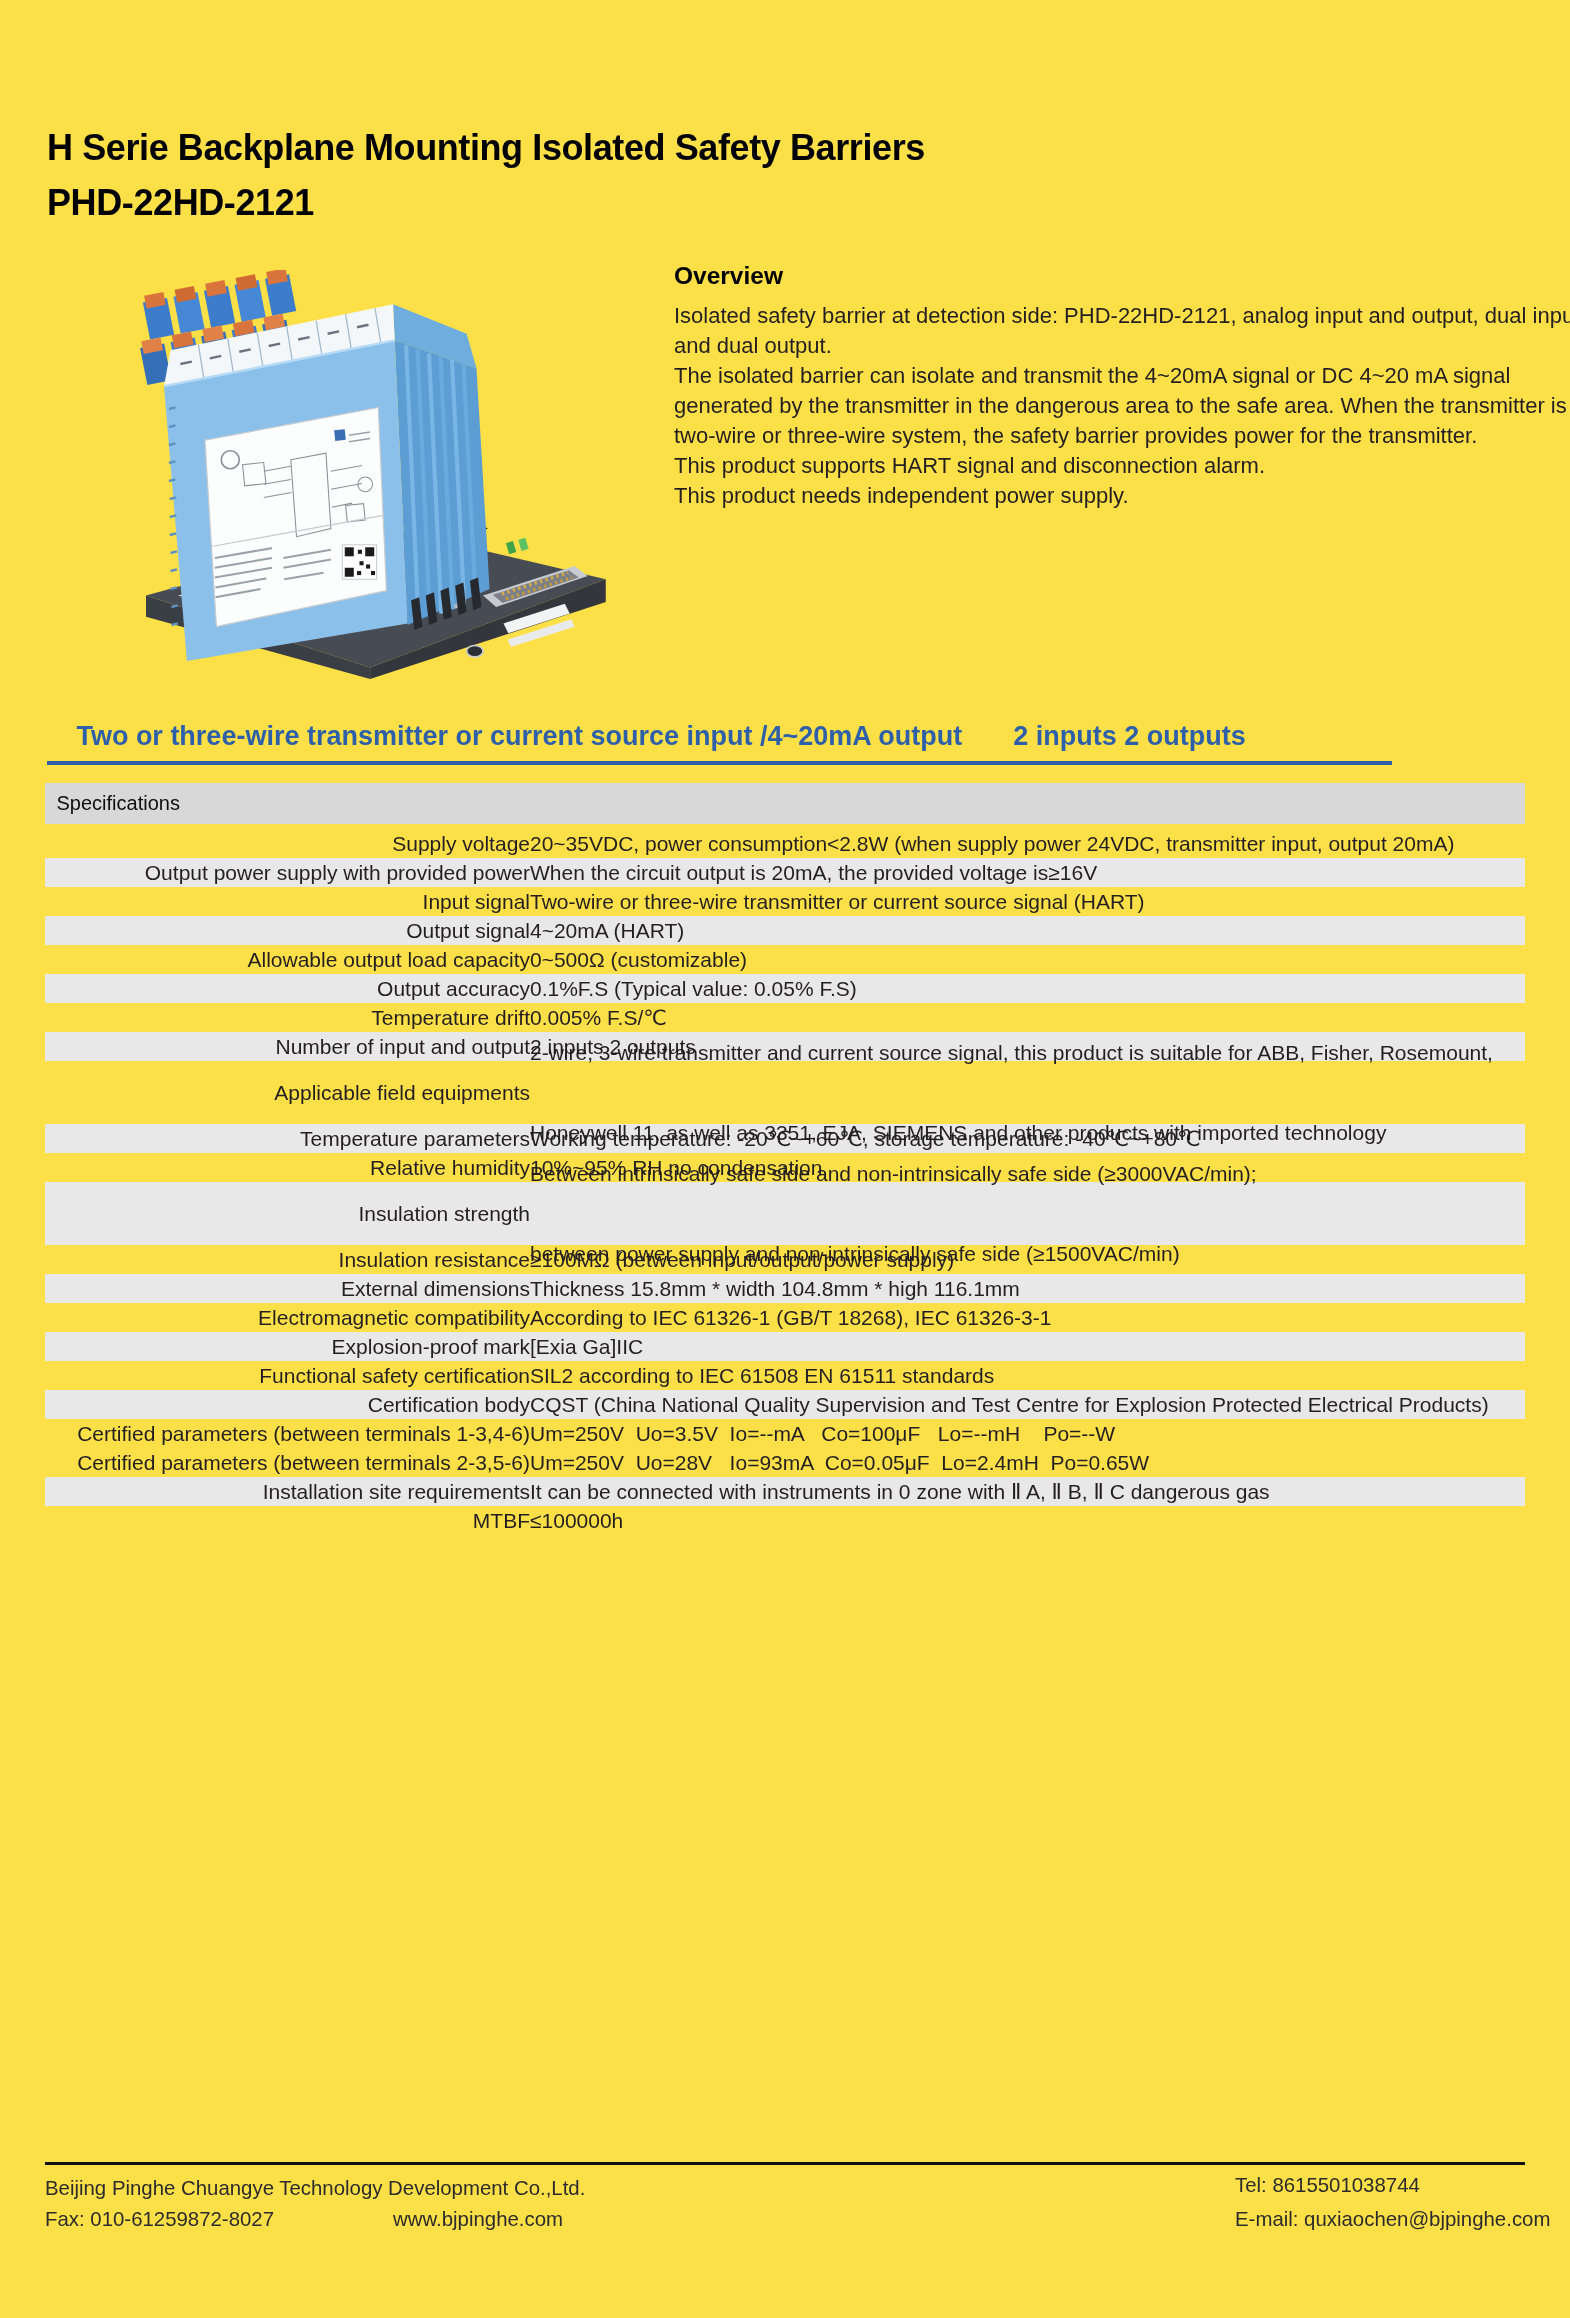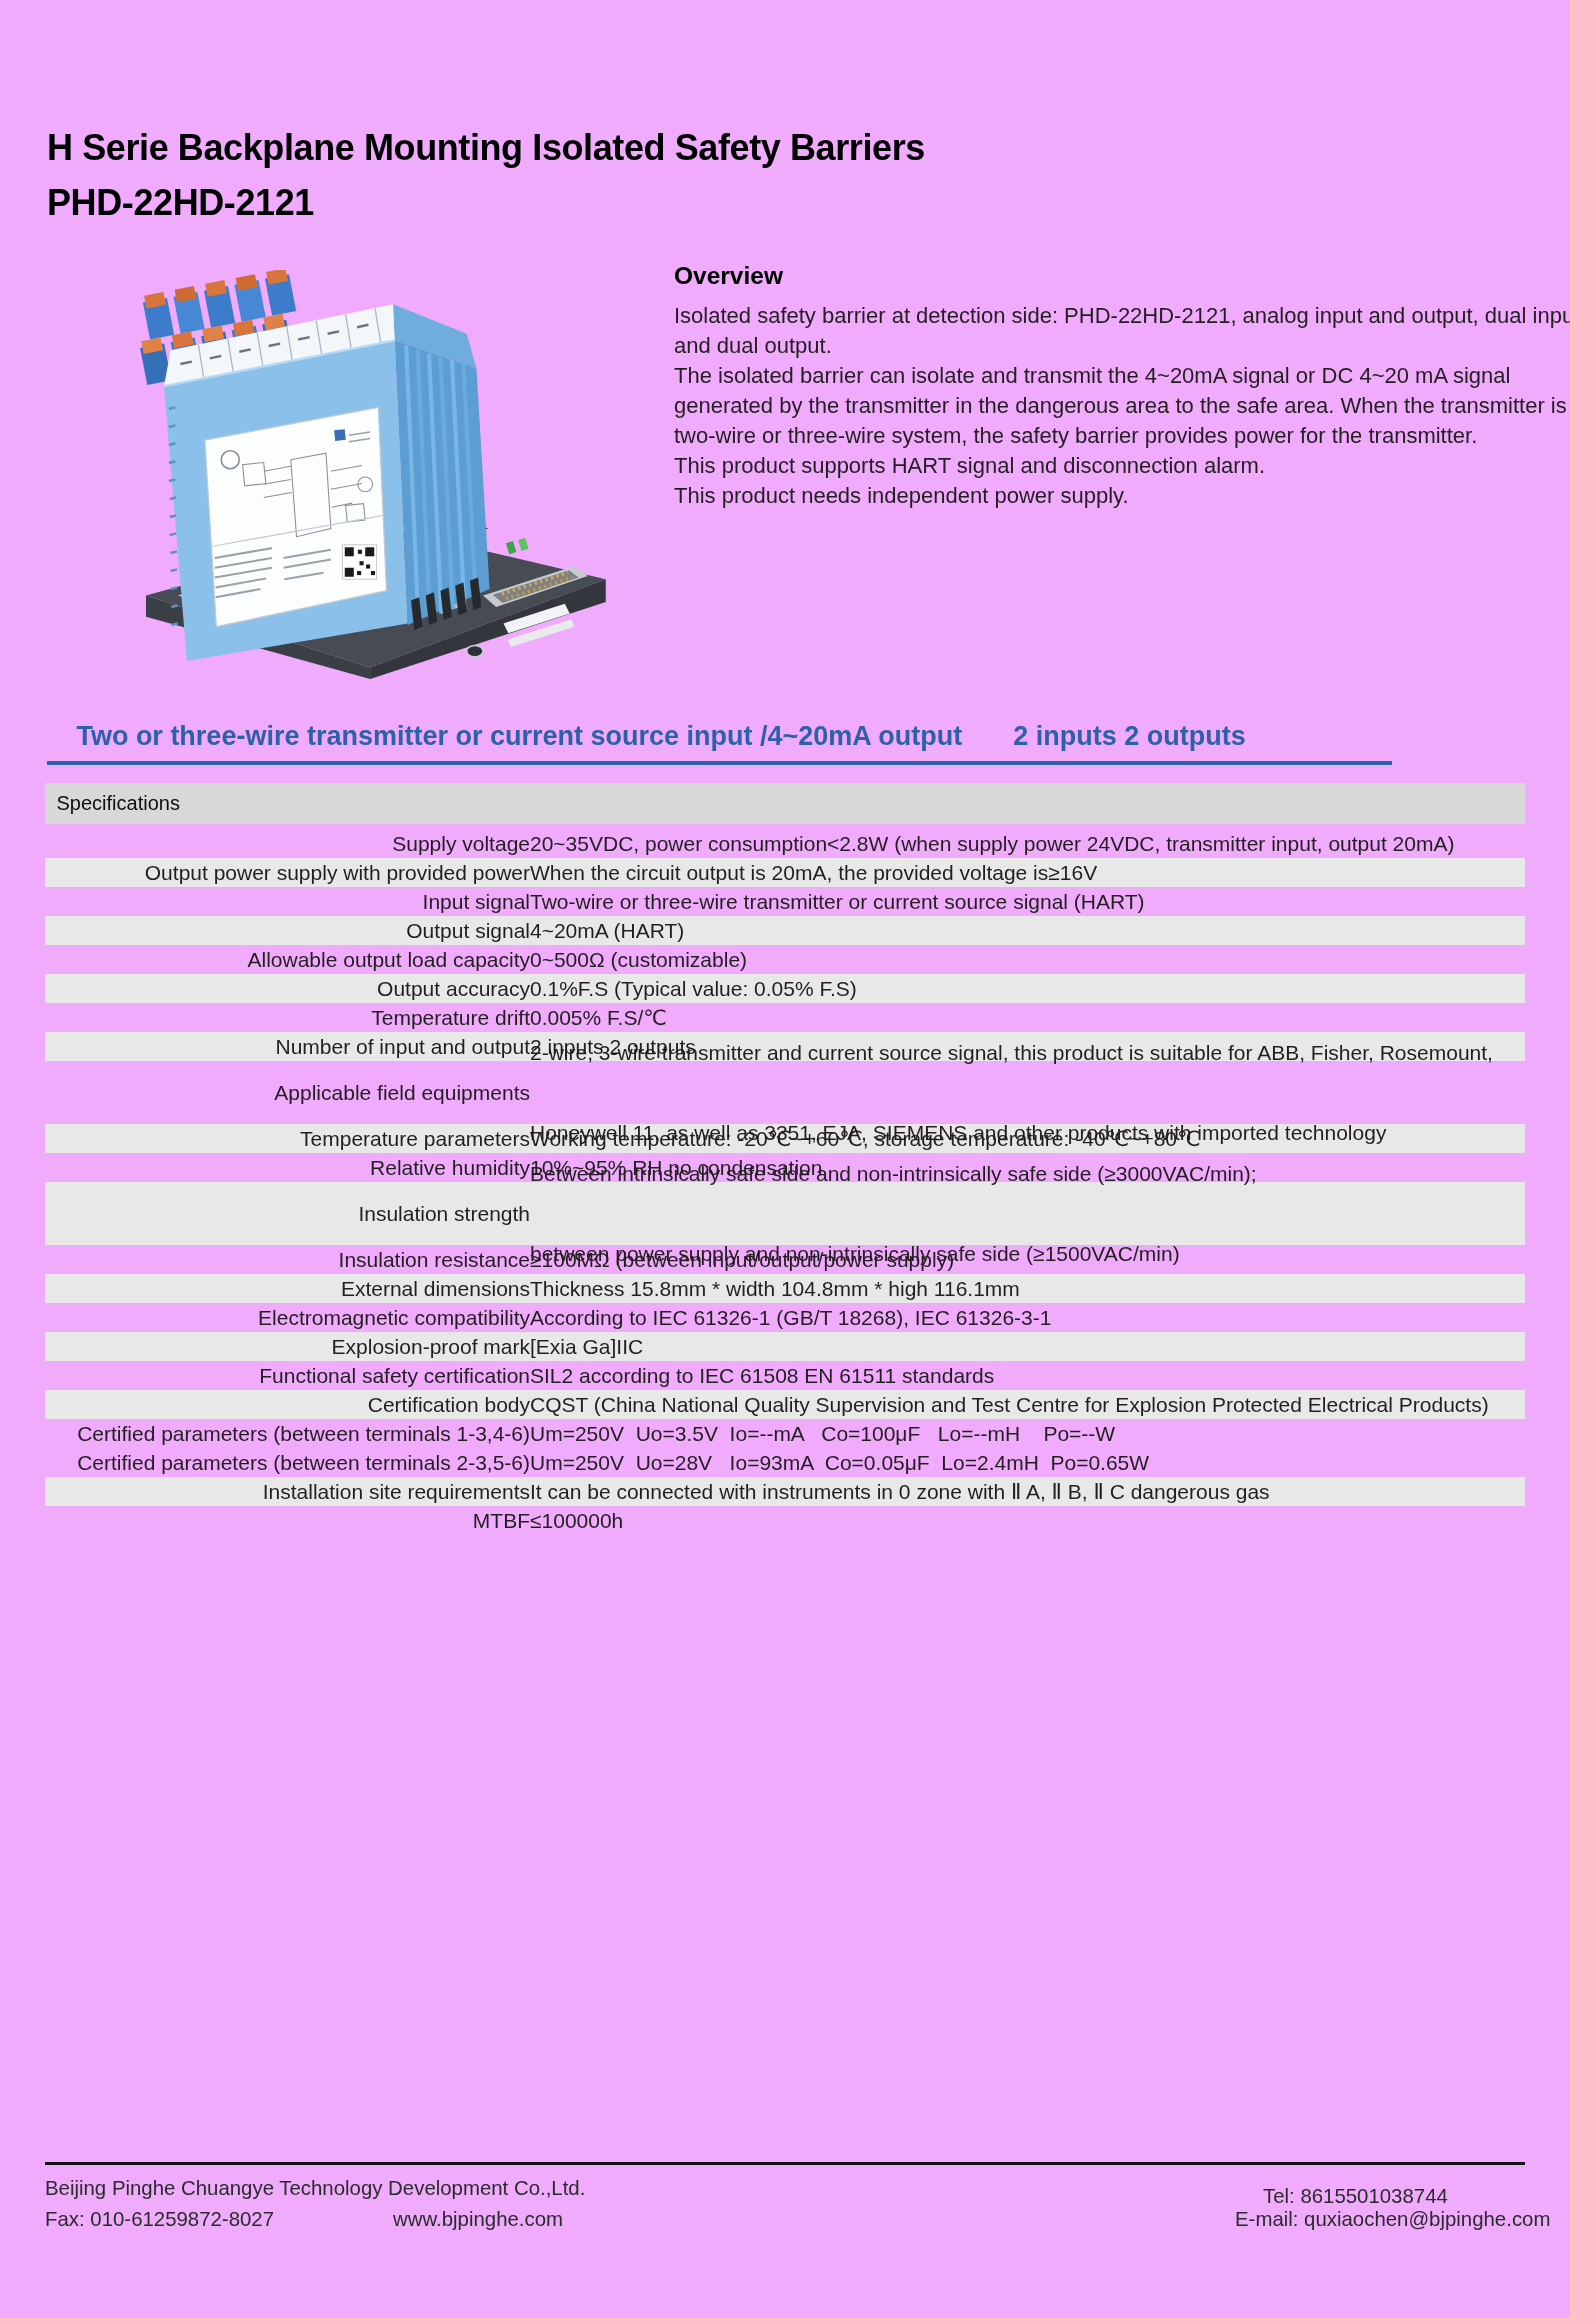--- a/index.html
+++ b/index.html
@@ -1,18 +1,18 @@
 <!DOCTYPE html>
 <html style="font-size:13px"><head>
 <meta charset="utf-8">
 <style>
   * { margin:0; padding:0; box-sizing:border-box; }
   html,body { background:#ffffff; }
   body { font-family:"Liberation Sans","DejaVu Sans",sans-serif; color:#231f20; }
-  .page { position:relative; width:1570px; height:2319px; background:#f0abfc; overflow:hidden;padding-left:25px; }
+  .page { position:relative; width:1570px; height:2319px; background:#fde047; overflow:hidden;padding-left:25px; }
 
   
   .header { position:absolute; left:47px; top:128px; }
   .title-line { font-size:36px; font-weight:bold; color:#000; line-height:39px; letter-spacing:-0.4px; }
   .model-line { font-size:36px; font-weight:bold; color:#000; line-height:39px; margin-top:16.4px; letter-spacing:-0.4px; }
 
   
   .figure { position:absolute; left:123px; top:270px; width:491px; height:409px; }
 
   
@@ -38,21 +38,21 @@
   .spec-row.gray { background:#e8e8e8; }
   .spec-row.tall { height:63px; }
   .spec-label { flex:0 0 485px; padding-left:12.3px;text-align:right; }
   .spec-value { white-space:pre-wrap; }
   .spec-value .ln { line-height:31.5px; }
 
   
   .footer { position:absolute; left:45px; top:2162px; width:1480px; border-top:3.3px solid #111; }
   .footer .item { position:absolute; font-size:20.4px; color:#2b2b2b; white-space:nowrap; }
   .f-company { left:0;    top:11.5px; }
-  .f-tel     { left:1190px; top:20px;margin-left:28px; }
+  .f-tel     { left:1190px; top:9px; }
   .f-fax     { left:0;    top:43px; }
   .f-web     { left:348px; top:43px; }
   .f-email   { left:1190px; top:43px; }
 </style>
 </head>
 <body>
 
 <div class="page">
 
   <div class="header">

